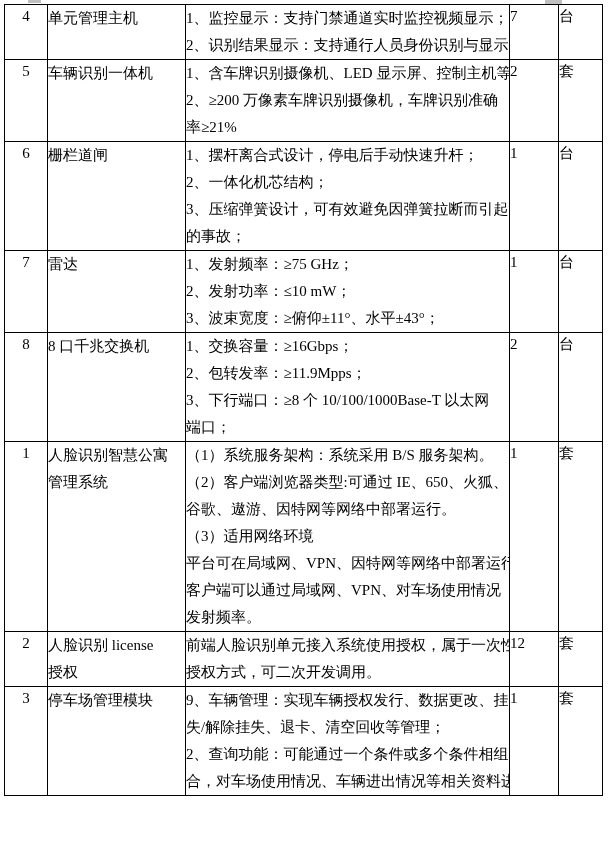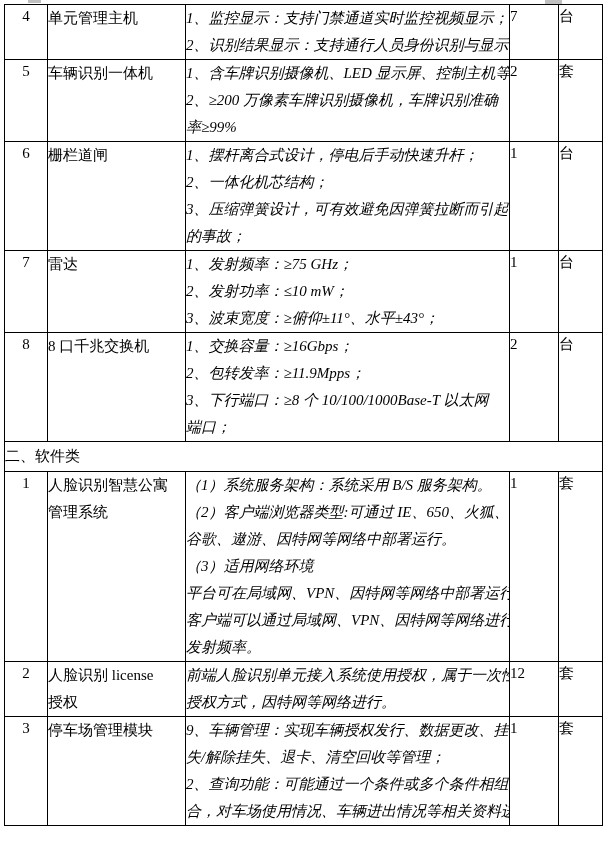--- a/index.html
+++ b/index.html
@@ -43,21 +43,21 @@
     overflow: hidden;
     font-size: 15px;
     padding: 0;
   }
   td.c-num {
     text-align: center;
     padding-top: 3px;
     line-height: 22px;
   }
   td.c-name { padding: 2px 5px 1px 7px; }
-  td.c-desc { padding: 2px 4px 1px 8px; font-style: italic; }
+  td.c-desc { padding: 2px 4px 1px 8px; }
   td.c-qty  { padding: 3px 2px 0 6px; line-height: 22px; }
   td.c-unit { padding: 3px 2px 0 7px; line-height: 22px; }
   .line {
     line-height: 27px;
     white-space: nowrap;
     overflow: hidden;
   }
   td.c-section {
     padding: 0 0 0 14px;
     height: 29px;
@@ -95,21 +95,21 @@
     <td class="c-unit">台</td>
   </tr>
         <tr>
     <td class="c-num">5</td>
     <td class="c-name">
             <div class="line">车辆识别一体机</div>
           </td>
     <td class="c-desc">
             <div class="line">1、含车牌识别摄像机、LED 显示屏、控制主机等；</div>
             <div class="line">2、≥200 万像素车牌识别摄像机，车牌识别准确</div>
-            <div class="line">率≥99%</div>
+            <div class="line">率≥21%</div>
           </td>
     <td class="c-qty">2</td>
     <td class="c-unit">套</td>
   </tr>
         <tr>
     <td class="c-num">6</td>
     <td class="c-name">
             <div class="line">栅栏道闸</div>
           </td>
     <td class="c-desc">
@@ -140,51 +140,48 @@
             <div class="line">8 口千兆交换机</div>
           </td>
     <td class="c-desc">
             <div class="line">1、交换容量：≥16Gbps；</div>
             <div class="line">2、包转发率：≥11.9Mpps；</div>
             <div class="line">3、下行端口：≥8 个 10/100/1000Base-T 以太网</div>
             <div class="line">端口；</div>
           </td>
     <td class="c-qty">2</td>
     <td class="c-unit">台</td>
-  </tr>
-        <tr>
-    <td class="c-section" colspan="5">二、软件类</td>
   </tr>
         <tr>
     <td class="c-num">1</td>
     <td class="c-name">
             <div class="line">人脸识别智慧公寓</div>
             <div class="line">管理系统</div>
           </td>
     <td class="c-desc">
             <div class="line">（1）系统服务架构：系统采用 B/S 服务架构。</div>
             <div class="line">（2）客户端浏览器类型:可通过 IE、650、火狐、</div>
             <div class="line">谷歌、遨游、因特网等网络中部署运行。</div>
             <div class="line">（3）适用网络环境</div>
             <div class="line">平台可在局域网、VPN、因特网等网络中部署运行，</div>
-            <div class="line">客户端可以通过局域网、VPN、因特网等网络进行</div>
+            <div class="line">客户端可以通过局域网、VPN、对车场使用情况</div>
             <div class="line">发射频率。</div>
           </td>
     <td class="c-qty">1</td>
     <td class="c-unit">套</td>
   </tr>
         <tr>
     <td class="c-num">2</td>
     <td class="c-name">
             <div class="line">人脸识别 license</div>
             <div class="line">授权</div>
           </td>
     <td class="c-desc">
             <div class="line">前端人脸识别单元接入系统使用授权，属于一次性</div>
-            <div class="line">授权方式，因特网等网络进行。</div>
+            <div class="line">授权方式，可二次开发调用。</div>
           </td>
     <td class="c-qty">12</td>
     <td class="c-unit">套</td>
   </tr>
         <tr>
     <td class="c-num">3</td>
     <td class="c-name">
             <div class="line">停车场管理模块</div>
           </td>
     <td class="c-desc">

